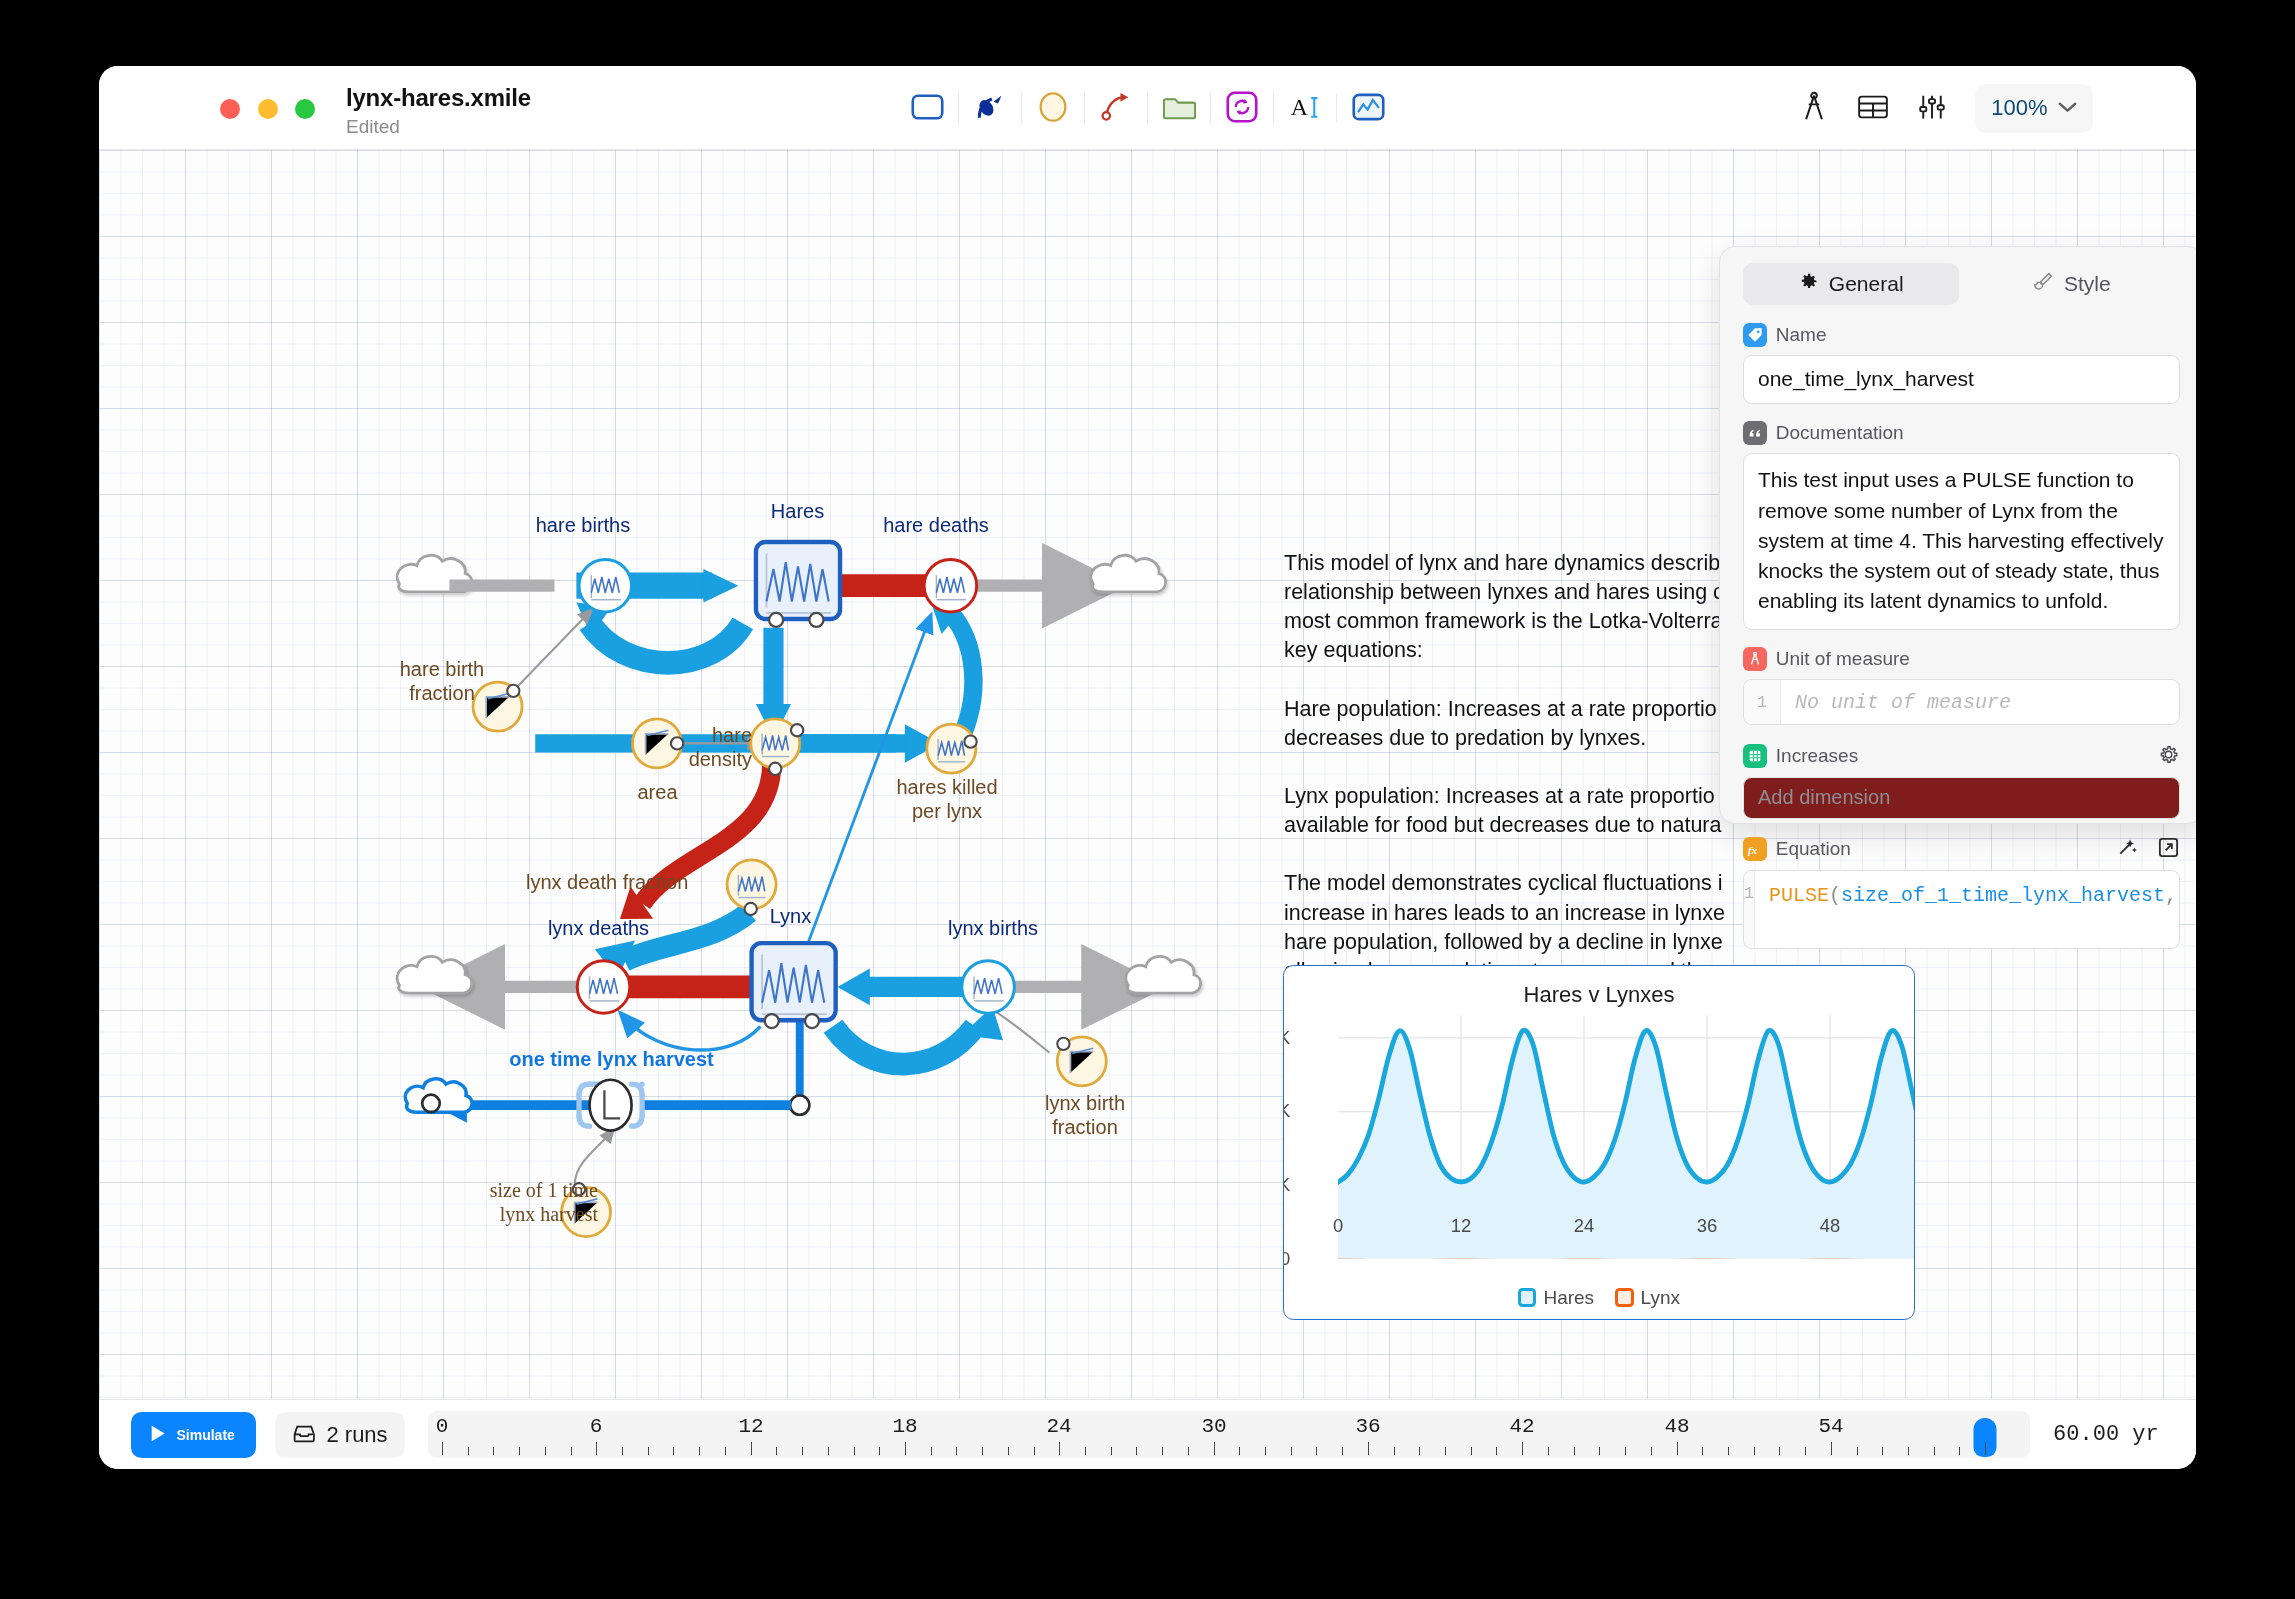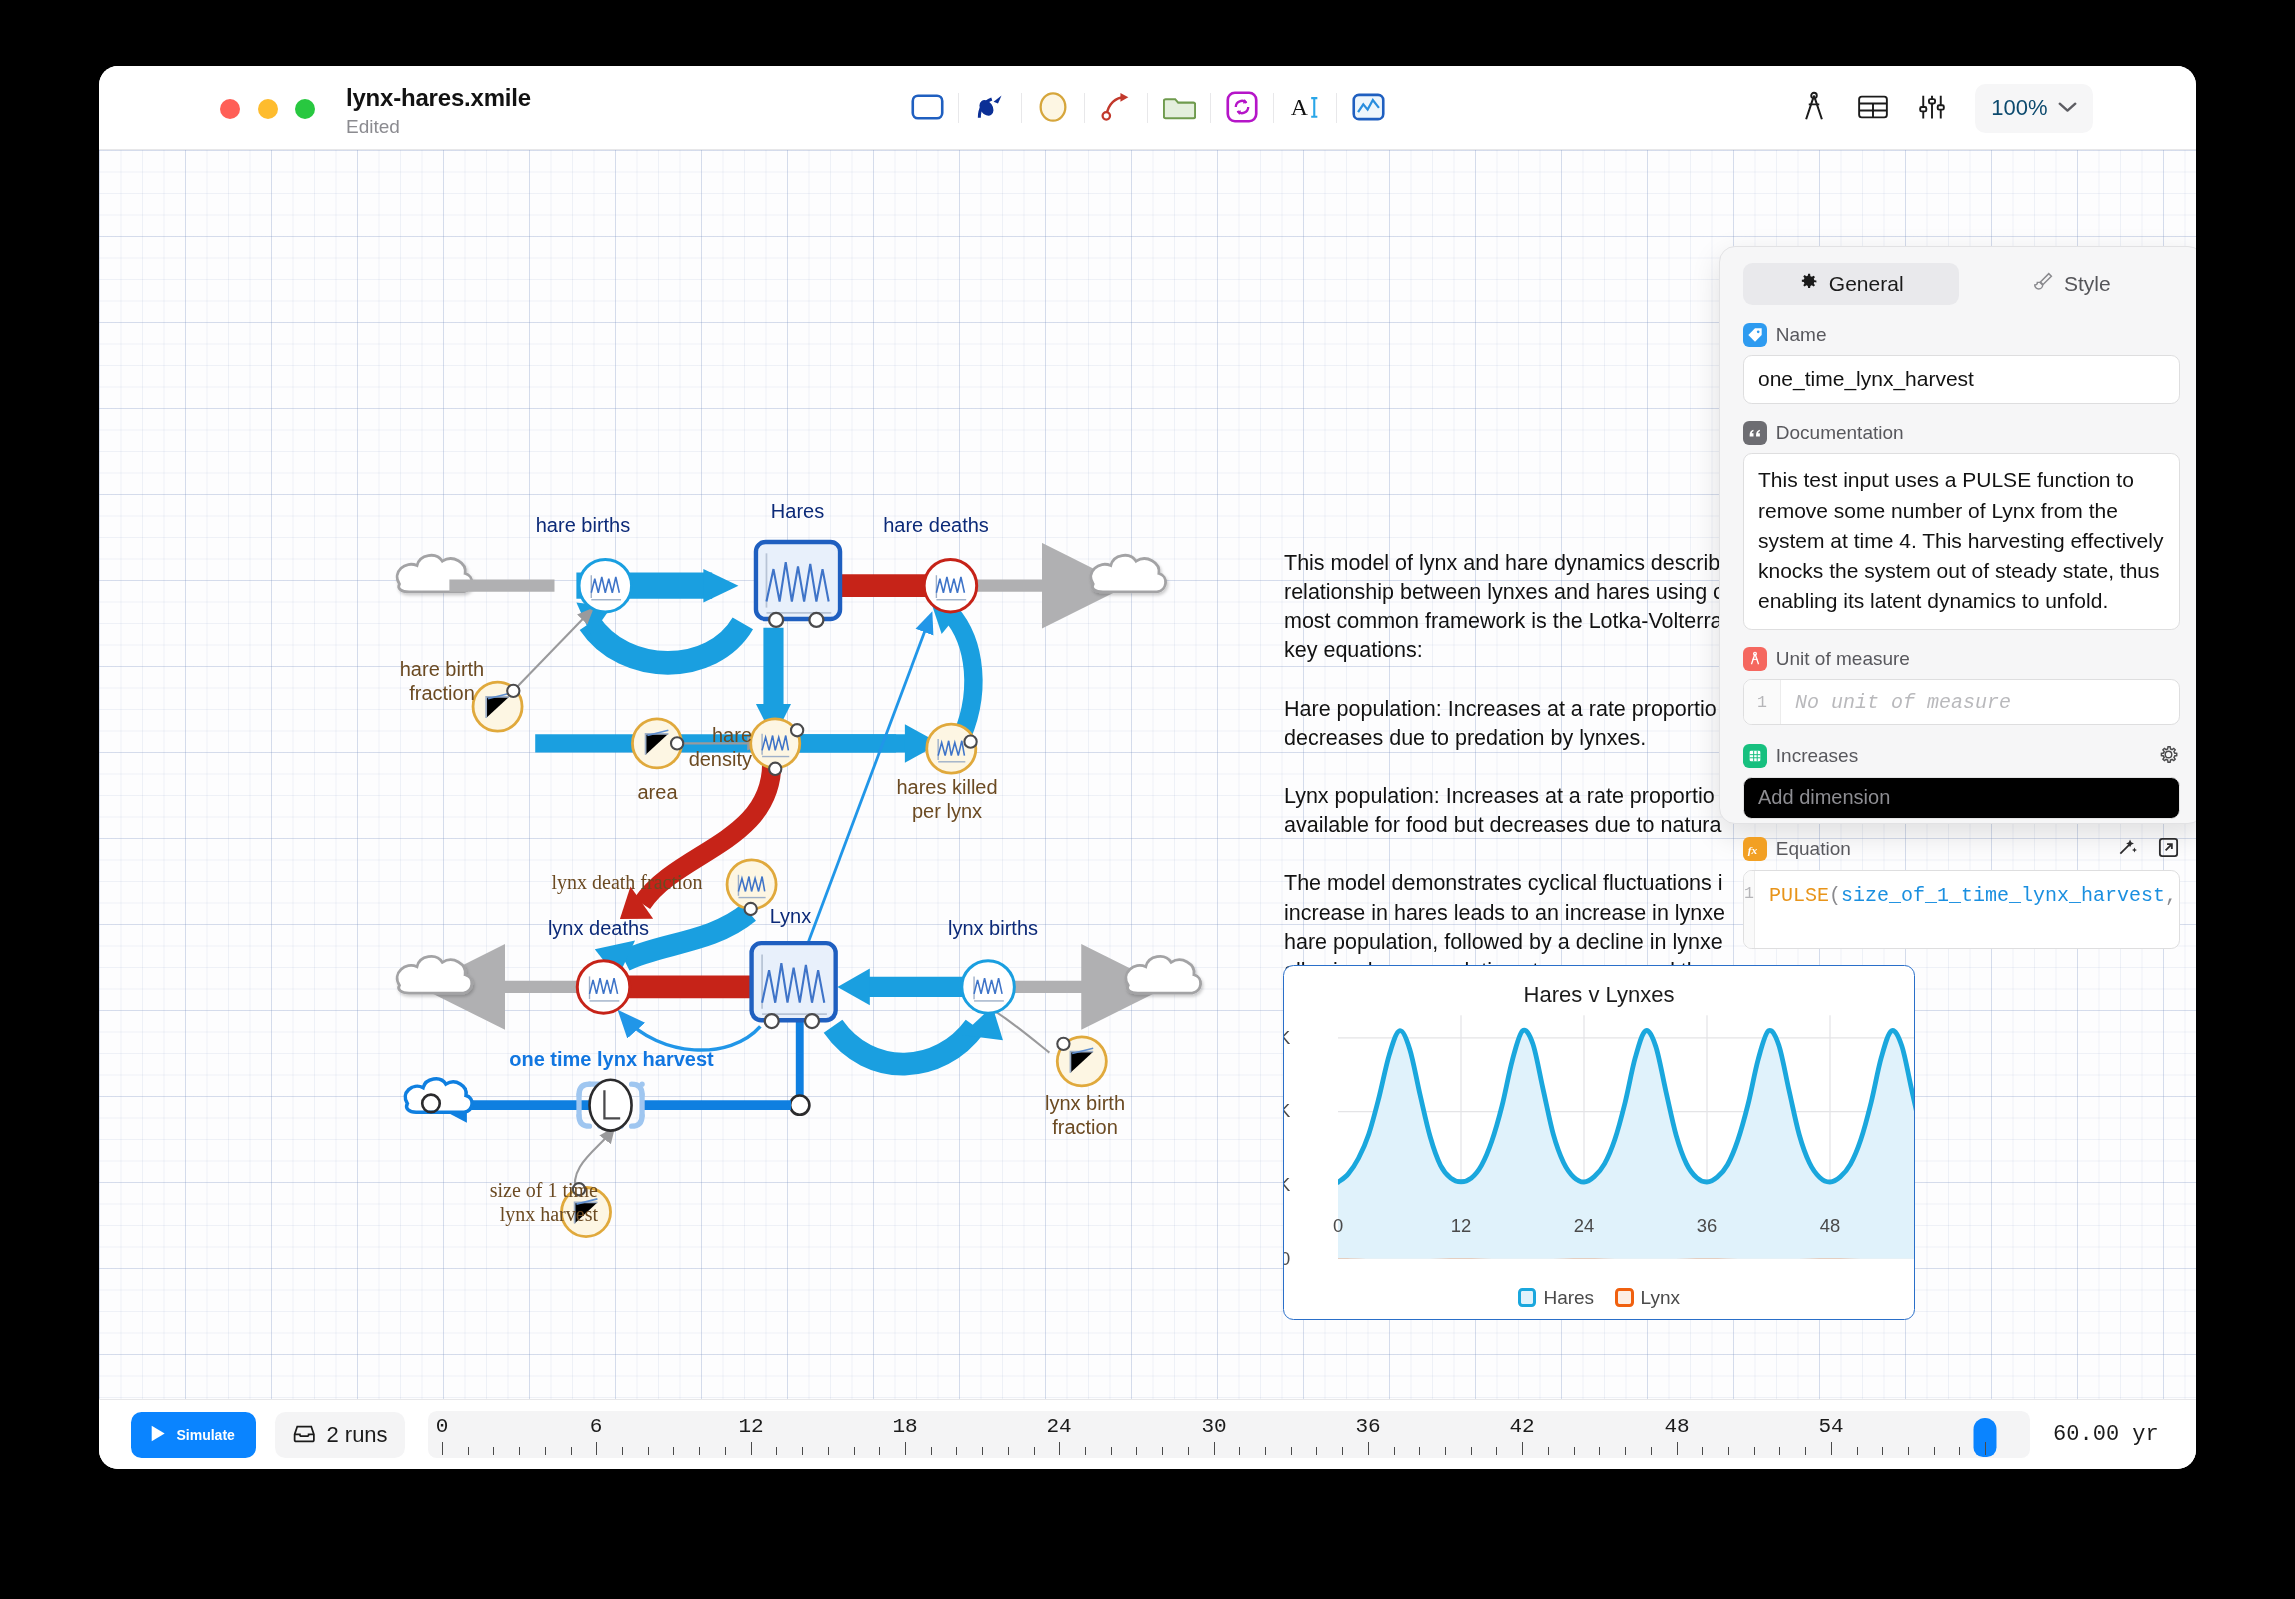--- a/index.html
+++ b/index.html
@@ -141,21 +141,21 @@
 
   .tbox {
     background: #ffffff; border: 0.9px solid #dededf;
     border-radius: 8.8px; font-size: 21px; color: #121212;
   }
   #name-input { height: 49px; display: flex; align-items: center; padding: 0 14px; margin-bottom: 17.5px; }
   #doc-box { padding: 11.4px 14px 12.3px 14px; line-height: 1.44; margin-bottom: 17.5px; min-height: 130px; }
   #unit-box { display: flex; height: 46px; align-items: stretch; margin-bottom: 17.5px; overflow: hidden; }
   .gutter { width: 37px; background: #fafafa; border-right: 0.9px solid #ececec; display: flex; align-items: center; justify-content: center; font-size: 16.6px; color: #b5b5b8; font-family: "Liberation Mono", monospace; }
   #unit-ph { display: flex; align-items: center; padding-left: 14px; font-size: 20px; color: #b9b9bc; font-family: "Liberation Mono", monospace; font-style: italic; }
-  #dim-box { height: 42px; display: flex; align-items: center; padding: 0 14px; font-size: 20px; color: #8d8d92; background: #000000; border-color: #e4e4e5; margin-bottom: 17.5px; }
+  #dim-box { height: 42px; display: flex; align-items: center; padding: 0 14px; font-size: 20px; color: #8d8d92; background: #7f1d1d; border-color: #e4e4e5; margin-bottom: 17.5px; }
   #eq-box { min-height: 79px; display: flex; align-items: stretch; overflow: hidden; }
   #eq-code { padding: 12.3px 0 0 14px; font-family: "Liberation Mono", monospace; font-size: 20px; white-space: pre; }
   .c-fn { color: #e8941a; }
   .c-punct { color: #8a8a8e; }
   .c-var { color: #1a8fe0; }
 
   
   #bottombar {
     position: absolute; left: 0; bottom: 0;
     width: 2097px; height: 70px;
@@ -514,21 +514,21 @@
     <div class="diag-label lbl-flow" style="left:414px; top:364px; width:140px;">hare births</div>
     <div class="diag-label lbl-flow" style="left:633px; top:350px; width:131px;">Hares</div>
     <div class="diag-label lbl-flow" style="left:758px; top:364px; width:158px;">hare deaths</div>
     <div class="diag-label lbl-aux" style="left:273px; top:508px; width:140px;">hare birth
 fraction</div>
     <div class="diag-label lbl-aux" style="left:548px; top:574px; width:105px; text-align:right;">hare
 density</div>
     <div class="diag-label lbl-aux" style="left:506px; top:631px; width:105px;">area</div>
     <div class="diag-label lbl-aux" style="left:765px; top:626px; width:166px;">hares killed
 per lynx</div>
-    <div class="diag-label lbl-aux" style="left:427px; top:721px; width:202px; text-align:center;font-family:Liberation Serif, serif;">lynx death fraction</div>
+    <div class="diag-label lbl-aux" style="left:427px; top:721px; width:202px; text-align:left;">lynx death fraction</div>
     <div class="diag-label lbl-flow" style="left:412px; top:767px; width:175px;">lynx deaths</div>
     <div class="diag-label lbl-flow" style="left:626px; top:755px; width:131px;">Lynx</div>
     <div class="diag-label lbl-flow" style="left:815px; top:767px; width:158px;">lynx births</div>
     <div class="diag-label lbl-aux" style="left:916px; top:942px; width:140px;">lynx birth
 fraction</div>
     <div class="diag-label lbl-blue" style="left:401px; top:898px; width:223px;">one time lynx harvest</div>
     <div class="diag-label lbl-aux" style="left:311px; top:1029px; width:188px; text-align:right;font-family:Liberation Serif, serif;">size of 1 time
 lynx harvest</div>
 
     <div id="model-desc">This model of lynx and hare dynamics describ

